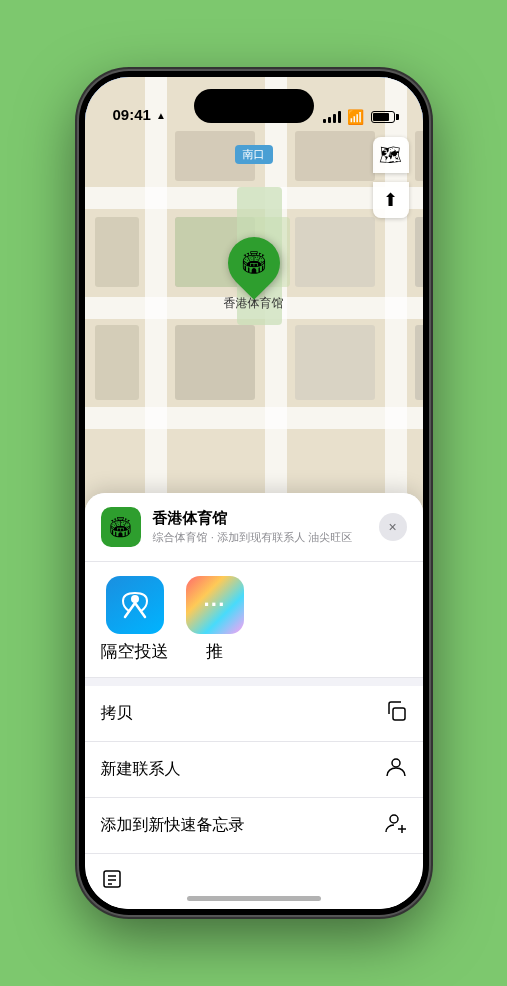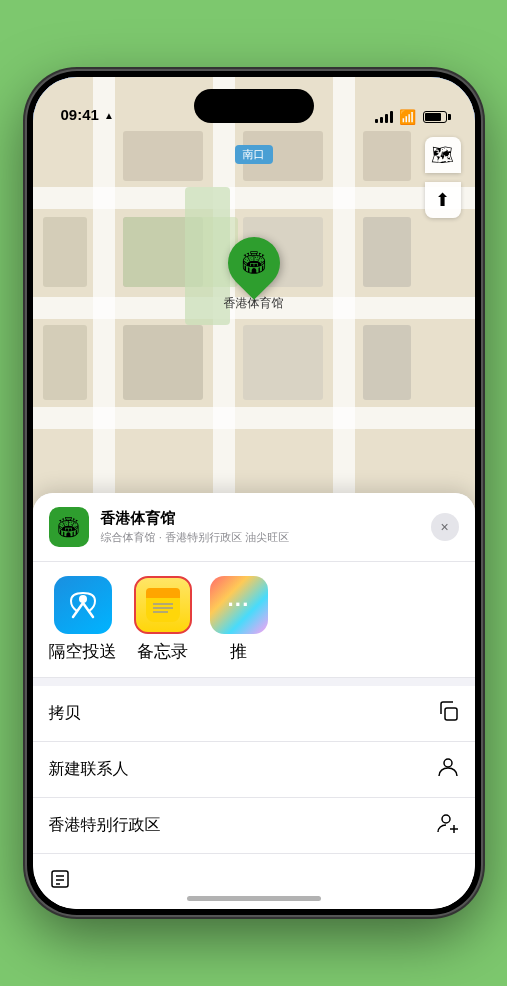--- a/index.html
+++ b/index.html
@@ -8,21 +8,21 @@
       width: 507px;
       height: 986px;
       background: #7dc86e;
       display: flex;
       align-items: center;
       justify-content: center;
       font-family: -apple-system, 'PingFang SC', 'Helvetica Neue', sans-serif;
     }
 
     .phone-frame {
-      width: 454px;
+      width: 350px;
       height: 844px;
       background: #000;
       border-radius: 50px;
       position: relative;
       box-shadow: 0 0 0 2px #555, 0 0 0 4px #333, 0 20px 60px rgba(0,0,0,0.5);
       overflow: hidden;
     }
 
     .phone-screen {
       position: absolute;
@@ -448,21 +448,21 @@
       </div>
     </div>
 
     <div class="bottom-sheet">
 
       <div class="venue-card">
         <div class="venue-info">
           <div class="venue-icon">🏟</div>
           <div class="venue-text">
             <h2>香港体育馆</h2>
-            <p>综合体育馆 · 香港特别行政区 油尖旺区</p>
+            <p>综合体育馆 · 添加到现有联系人 油尖旺区</p>
           </div>
         </div>
         <div class="close-btn">
           <span>×</span>
         </div>
       </div>
 
       <div class="share-row">
 
         <div class="share-item">
@@ -471,33 +471,20 @@
               <circle cx="16" cy="10" r="4" fill="white"></circle>
               <path d="M6 28 L16 14 L26 28" stroke="white" stroke-width="2.5" fill="none" stroke-linecap="round"></path>
               <path d="M10 22 Q4 18 4 12 Q4 4 16 4 Q28 4 28 12 Q28 18 22 22" stroke="white" stroke-width="2" fill="none" stroke-linecap="round"></path>
             </svg>
           </div>
           <span class="share-item-label">隔空投送</span>
         </div>
 
 
 
-        <div class="share-item">
-          <div class="share-app-icon notes-icon notes-icon-selected" style="background: linear-gradient(180deg, #ffe566 0%, #ffd60a 100%); border: 2.5px solid #e53e3e; position:relative;">
-            <svg width="34" height="34" viewBox="0 0 34 34">
-              <rect x="0" y="0" width="34" height="34" rx="8" fill="#FFD60A"></rect>
-              <rect x="0" y="0" width="34" height="10" rx="4" fill="#FFA500"></rect>
-              <rect x="0" y="6" width="34" height="4" fill="#FFA500"></rect>
-              <line x1="7" y1="16" x2="27" y2="16" stroke="#999" stroke-width="1.5"></line>
-              <line x1="7" y1="20" x2="27" y2="20" stroke="#999" stroke-width="1.5"></line>
-              <line x1="7" y1="24" x2="22" y2="24" stroke="#999" stroke-width="1.5"></line>
-            </svg>
-          </div>
-          <span class="share-item-label">备忘录</span>
-        </div>
 
         <div class="share-item">
           <div class="share-app-icon more-icon" style="background: linear-gradient(135deg, #ff6b6b 0%, #feca57 33%, #48dbfb 66%, #ff9ff3 100%);">
             <span style="font-size:22px; color:white; font-weight:700;">···</span>
           </div>
           <span class="share-item-label">推</span>
         </div>
       </div>
 
       <div class="action-list">
@@ -516,21 +503,21 @@
           <span class="action-label">新建联系人</span>
           <span class="action-icon">
             <svg width="22" height="22" viewBox="0 0 22 22" fill="none" stroke="#000" stroke-width="1.5">
               <circle cx="11" cy="7" r="4"></circle>
               <path d="M2 20c0-5 4-8 9-8s9 3 9 8"></path>
             </svg>
           </span>
         </div>
 
         <div class="action-item">
-          <span class="action-label">香港特别行政区</span>
+          <span class="action-label">添加到新快速备忘录</span>
           <span class="action-icon">
             <svg width="22" height="22" viewBox="0 0 22 22" fill="none" stroke="#000" stroke-width="1.5">
               <circle cx="9" cy="7" r="4"></circle>
               <path d="M1 20c0-4 3.5-7 8-7"></path>
               <line x1="17" y1="13" x2="17" y2="21"></line>
               <line x1="13" y1="17" x2="21" y2="17"></line>
             </svg>
           </span>
         </div>
 

